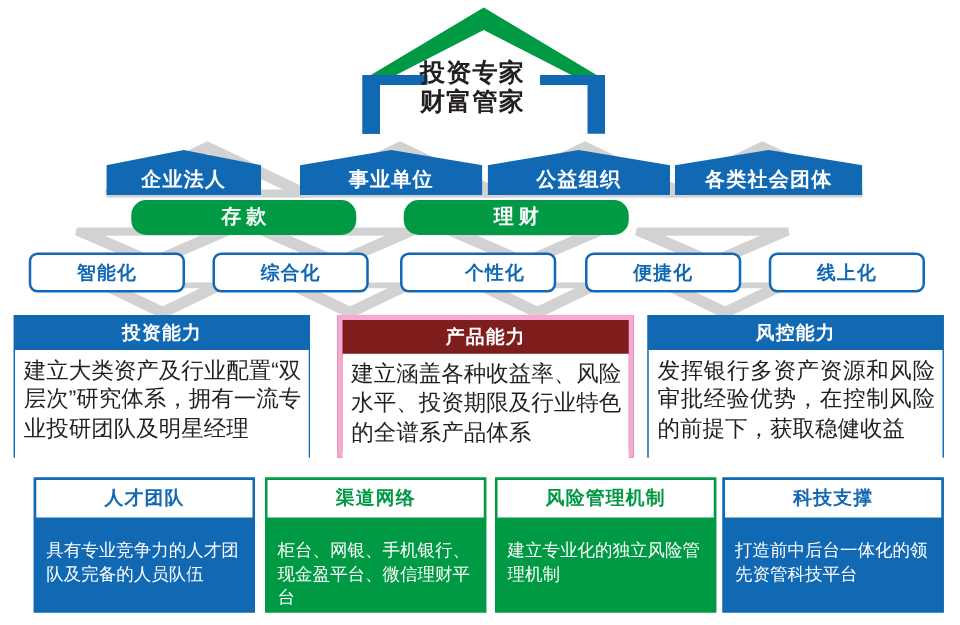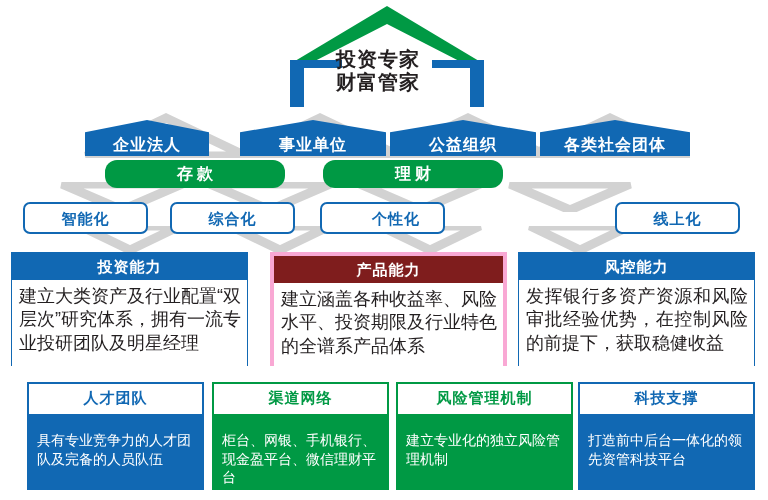--- a/index.html
+++ b/index.html
@@ -172,20 +172,23 @@
   <div class="row3" style="left:0;width:768px;">
     <div class="wbox" style="left:23px;width:125px;">
       <span>智能化</span>
     </div>
     <div class="wbox" style="left:170px;width:125px;">
       <span>综合化</span>
     </div>
     <div class="wbox" style="left:320px;width:125px;padding-left:27px;">
       <span>个性化</span>
     </div>
+    <div class="wbox" style="left:468px;width:125px;">
+      <span>便捷化</span>
+    </div>
     <div class="wbox" style="left:615px;width:125px;">
       <span>线上化</span>
     </div>
   </div>
 
   <div class="mcard blue" style="left:11px;width:237px;">
     <div class="mhead">
       <span>投资能力</span>
     </div>
     <div class="mbody">

